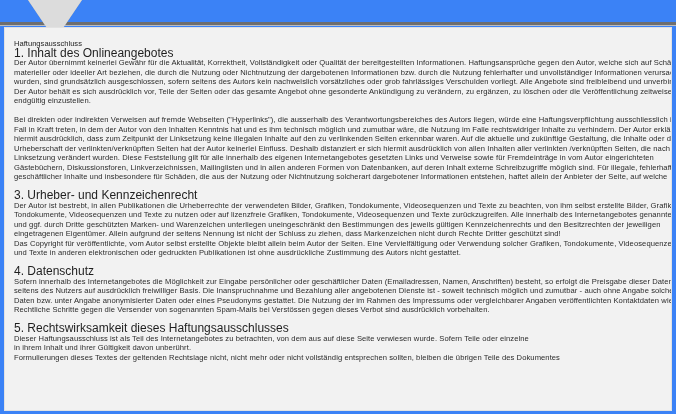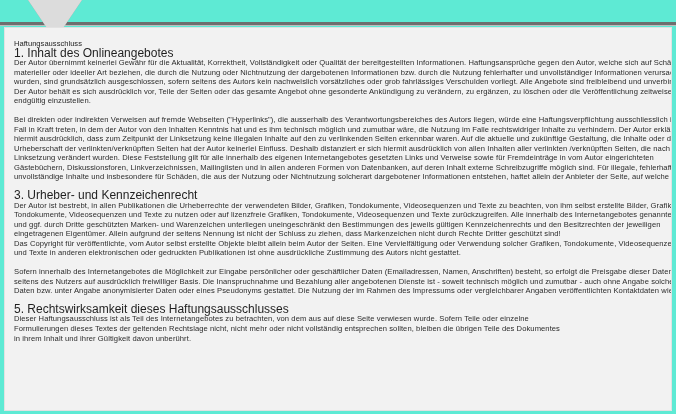--- a/index.html
+++ b/index.html
@@ -13,21 +13,21 @@
     font-family: "Liberation Sans", sans-serif;
     overflow: hidden;
     position: relative;
   }
 
   #page {
     position: absolute;
     left: 0; top: 0;
     width: 676px;
     height: 414px;
-    background: #5eead4;
+    background: #3b82f6;
   }
 
   
   .top-area {
     position: absolute;
     left: 0; top: 0;
     width: 676px;
     height: 40px;
   }
 
@@ -120,41 +120,43 @@
           <div class="doc-line">endgültig einzustellen.</div>
         </div>
         <div class="spacer"></div>
         <div class="block">
           <div class="doc-line">Bei direkten oder indirekten Verweisen auf fremde Webseiten ("Hyperlinks"), die ausserhalb des Verantwortungsbereiches des Autors liegen, würde eine Haftungsverpflichtung ausschliesslich in dem</div>
           <div class="doc-line">Fall in Kraft treten, in dem der Autor von den Inhalten Kenntnis hat und es ihm technisch möglich und zumutbar wäre, die Nutzung im Falle rechtswidriger Inhalte zu verhindern. Der Autor erklärt</div>
           <div class="doc-line">hiermit ausdrücklich, dass zum Zeitpunkt der Linksetzung keine illegalen Inhalte auf den zu verlinkenden Seiten erkennbar waren. Auf die aktuelle und zukünftige Gestaltung, die Inhalte oder die</div>
           <div class="doc-line">Urheberschaft der verlinkten/verknüpften Seiten hat der Autor keinerlei Einfluss. Deshalb distanziert er sich hiermit ausdrücklich von allen Inhalten aller verlinkten /verknüpften Seiten, die nach der</div>
           <div class="doc-line">Linksetzung verändert wurden. Diese Feststellung gilt für alle innerhalb des eigenen Internetangebotes gesetzten Links und Verweise sowie für Fremdeinträge in vom Autor eingerichteten</div>
           <div class="doc-line">Gästebüchern, Diskussionsforen, Linkverzeichnissen, Mailinglisten und in allen anderen Formen von Datenbanken, auf deren Inhalt externe Schreibzugriffe möglich sind. Für illegale, fehlerhafte oder</div>
-          <div class="doc-line">unvollständige Inhalte und insbesondere für Schäden, die aus der Nutzung oder Nichtnutzung solcherart dargebotener Informationen entstehen, haftet allein der Anbieter der Seite, auf welche</div>
+          <div class="doc-line">geschäftlicher Inhalte und insbesondere für Schäden, die aus der Nutzung oder Nichtnutzung solcherart dargebotener Informationen entstehen, haftet allein der Anbieter der Seite, auf welche</div>
         </div>
         <div class="spacer"></div>
         <div class="block">
           <div class="section-heading">3. Urheber- und Kennzeichenrecht</div>
           <div class="doc-line">Der Autor ist bestrebt, in allen Publikationen die Urheberrechte der verwendeten Bilder, Grafiken, Tondokumente, Videosequenzen und Texte zu beachten, von ihm selbst erstellte Bilder, Grafiken,</div>
           <div class="doc-line">Tondokumente, Videosequenzen und Texte zu nutzen oder auf lizenzfreie Grafiken, Tondokumente, Videosequenzen und Texte zurückzugreifen. Alle innerhalb des Internetangebotes genannten</div>
           <div class="doc-line">und ggf. durch Dritte geschützten Marken- und Warenzeichen unterliegen uneingeschränkt den Bestimmungen des jeweils gültigen Kennzeichenrechts und den Besitzrechten der jeweiligen</div>
           <div class="doc-line">eingetragenen Eigentümer. Allein aufgrund der seitens Nennung ist nicht der Schluss zu ziehen, dass Markenzeichen nicht durch Rechte Dritter geschützt sind!</div>
           <div class="doc-line">Das Copyright für veröffentlichte, vom Autor selbst erstellte Objekte bleibt allein beim Autor der Seiten. Eine Vervielfältigung oder Verwendung solcher Grafiken, Tondokumente, Videosequenzen</div>
           <div class="doc-line">und Texte in anderen elektronischen oder gedruckten Publikationen ist ohne ausdrückliche Zustimmung des Autors nicht gestattet.</div>
         </div>
         <div class="spacer"></div>
         <div class="block">
+          <div class="section-heading">4. Datenschutz</div>
           <div class="doc-line">Sofern innerhalb des Internetangebotes die Möglichkeit zur Eingabe persönlicher oder geschäftlicher Daten (Emailadressen, Namen, Anschriften) besteht, so erfolgt die Preisgabe dieser Daten</div>
           <div class="doc-line">seitens des Nutzers auf ausdrücklich freiwilliger Basis. Die Inanspruchnahme und Bezahlung aller angebotenen Dienste ist - soweit technisch möglich und zumutbar - auch ohne Angabe solcher</div>
           <div class="doc-line">Daten bzw. unter Angabe anonymisierter Daten oder eines Pseudonyms gestattet. Die Nutzung der im Rahmen des Impressums oder vergleichbarer Angaben veröffentlichten Kontaktdaten wie</div>
+          <div class="doc-line">Rechtliche Schritte gegen die Versender von sogenannten Spam-Mails bei Verstössen gegen dieses Verbot sind ausdrücklich vorbehalten.</div>
         </div>
         <div class="spacer"></div>
         <div class="block">
           <div class="section-heading">5. Rechtswirksamkeit dieses Haftungsausschlusses</div>
           <div class="doc-line">Dieser Haftungsausschluss ist als Teil des Internetangebotes zu betrachten, von dem aus auf diese Seite verwiesen wurde. Sofern Teile oder einzelne</div>
+          <div class="doc-line">in ihrem Inhalt und ihrer Gültigkeit davon unberührt.</div>
           <div class="doc-line">Formulierungen dieses Textes der geltenden Rechtslage nicht, nicht mehr oder nicht vollständig entsprechen sollten, bleiben die übrigen Teile des Dokumentes</div>
-          <div class="doc-line">in ihrem Inhalt und ihrer Gültigkeit davon unberührt.</div>
         </div>
       </div>
   </div>
 
 </div>
 
 </body></html>

